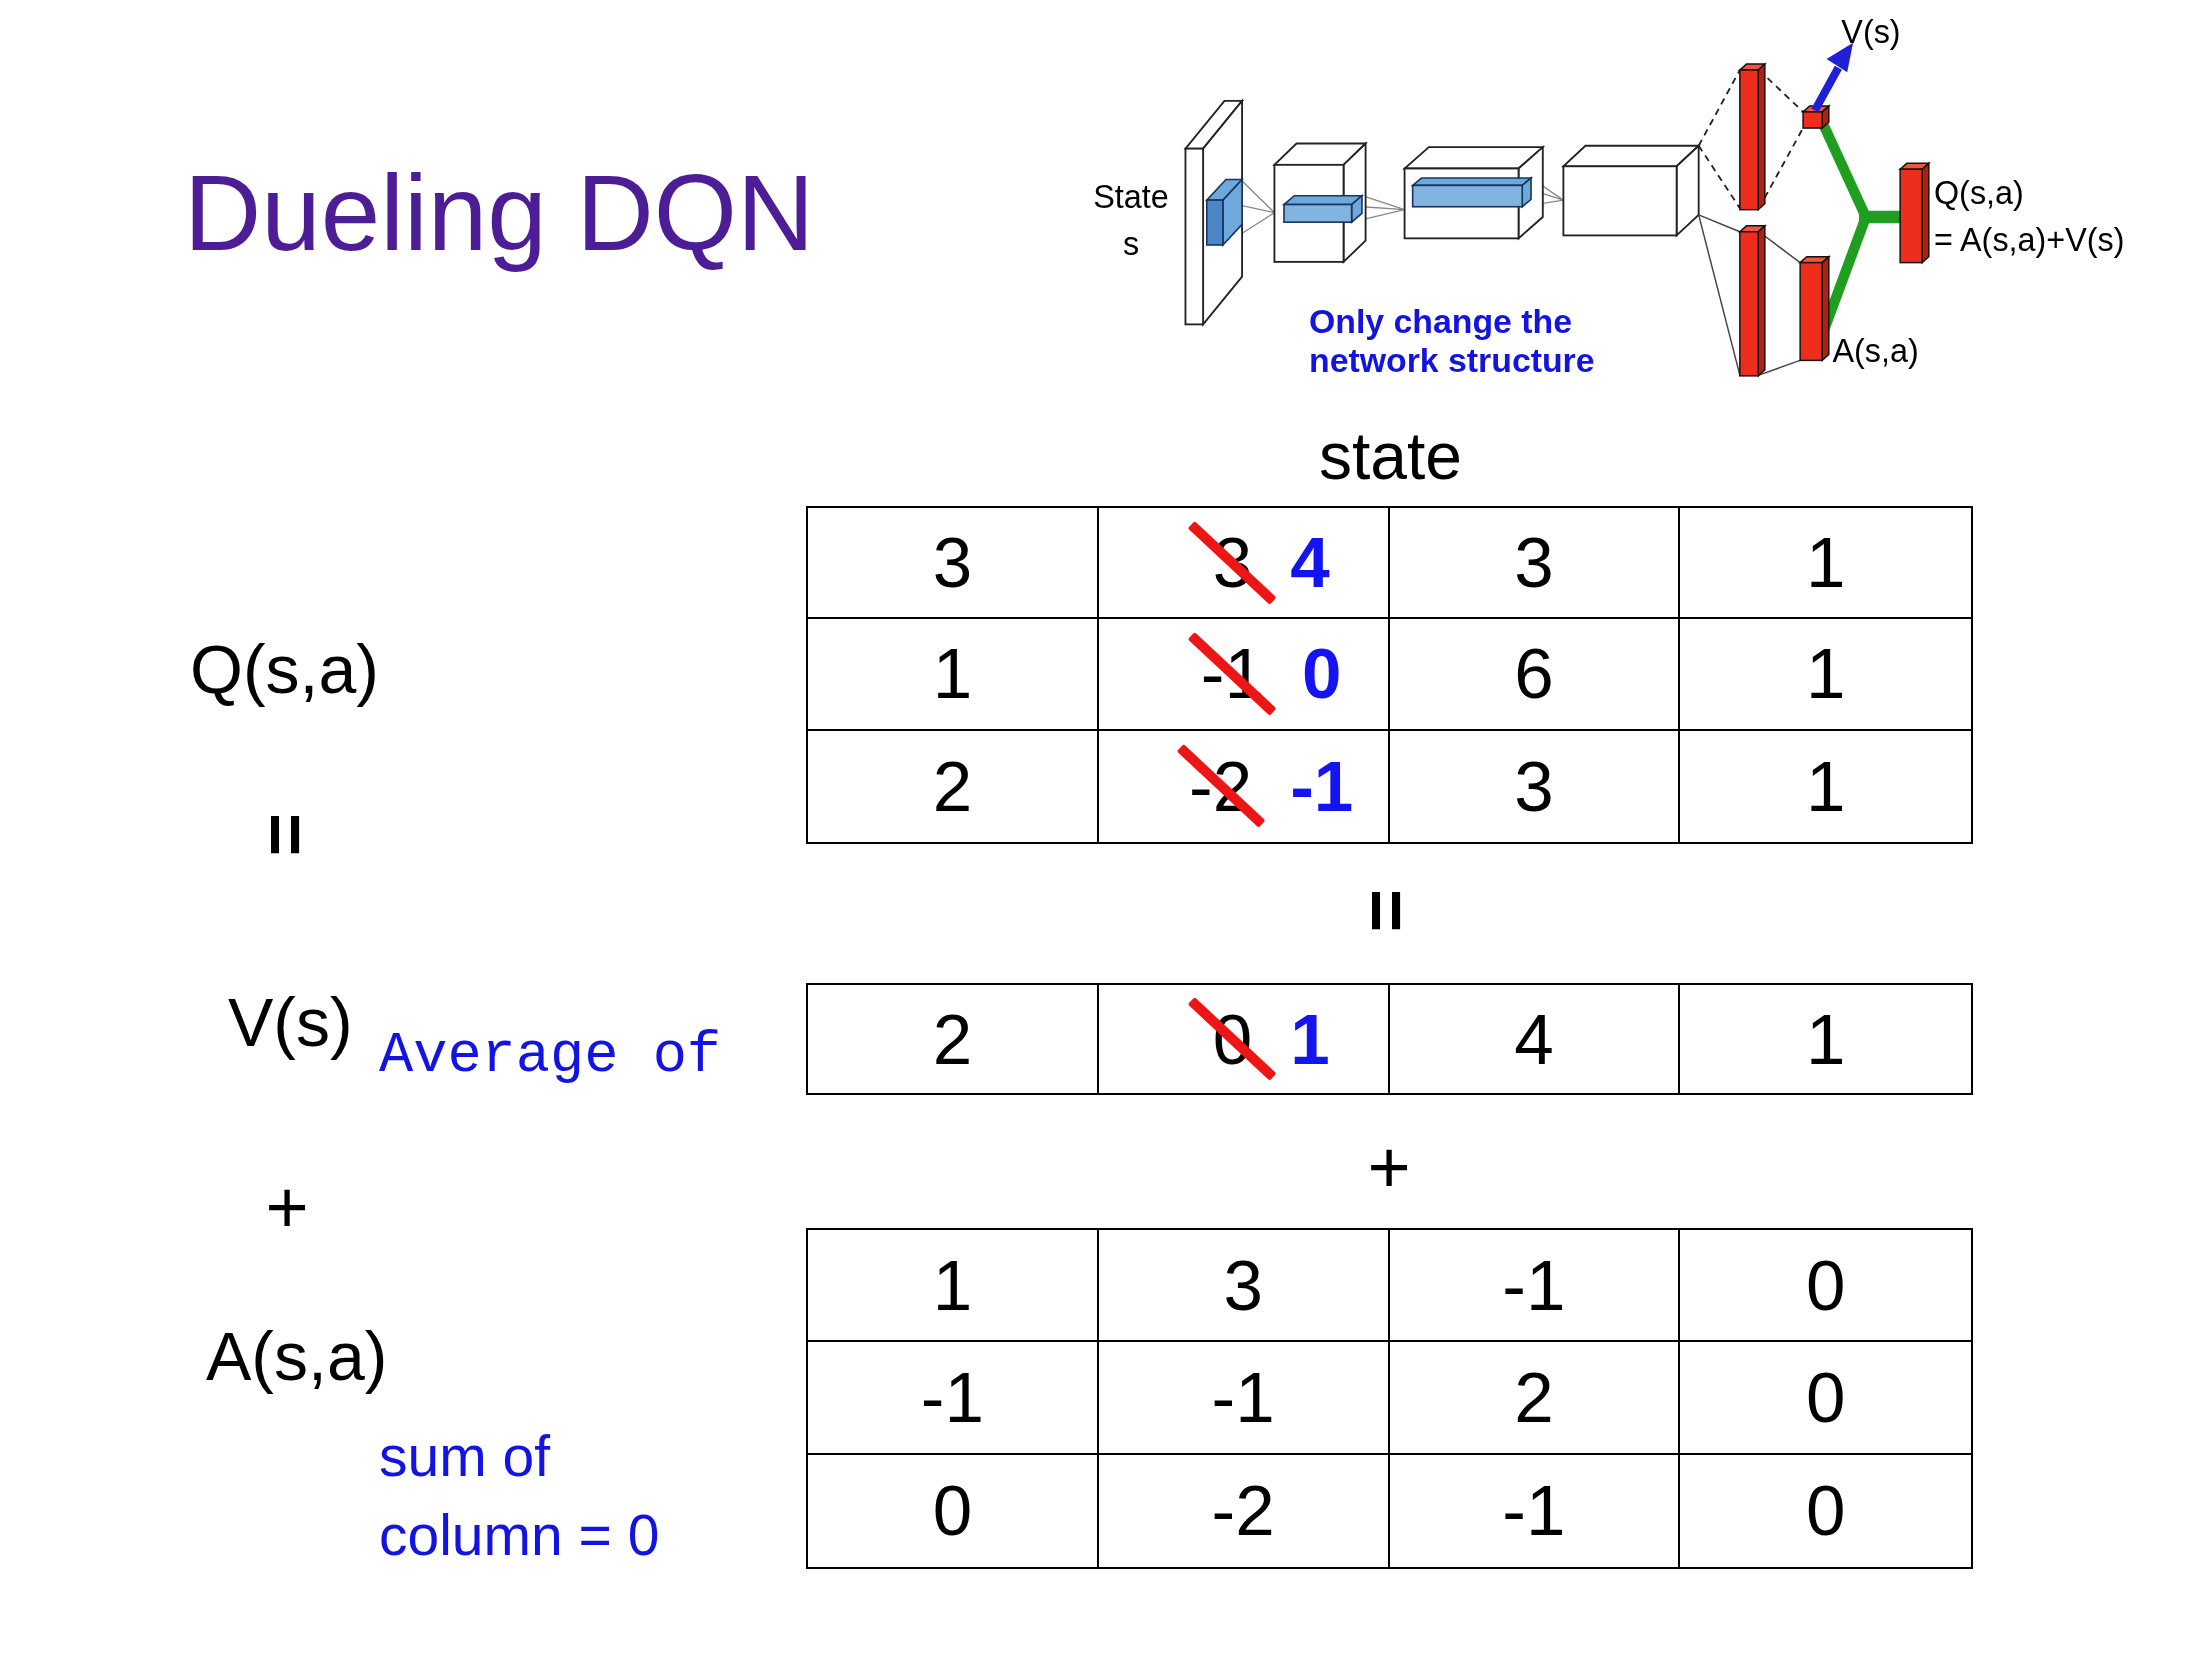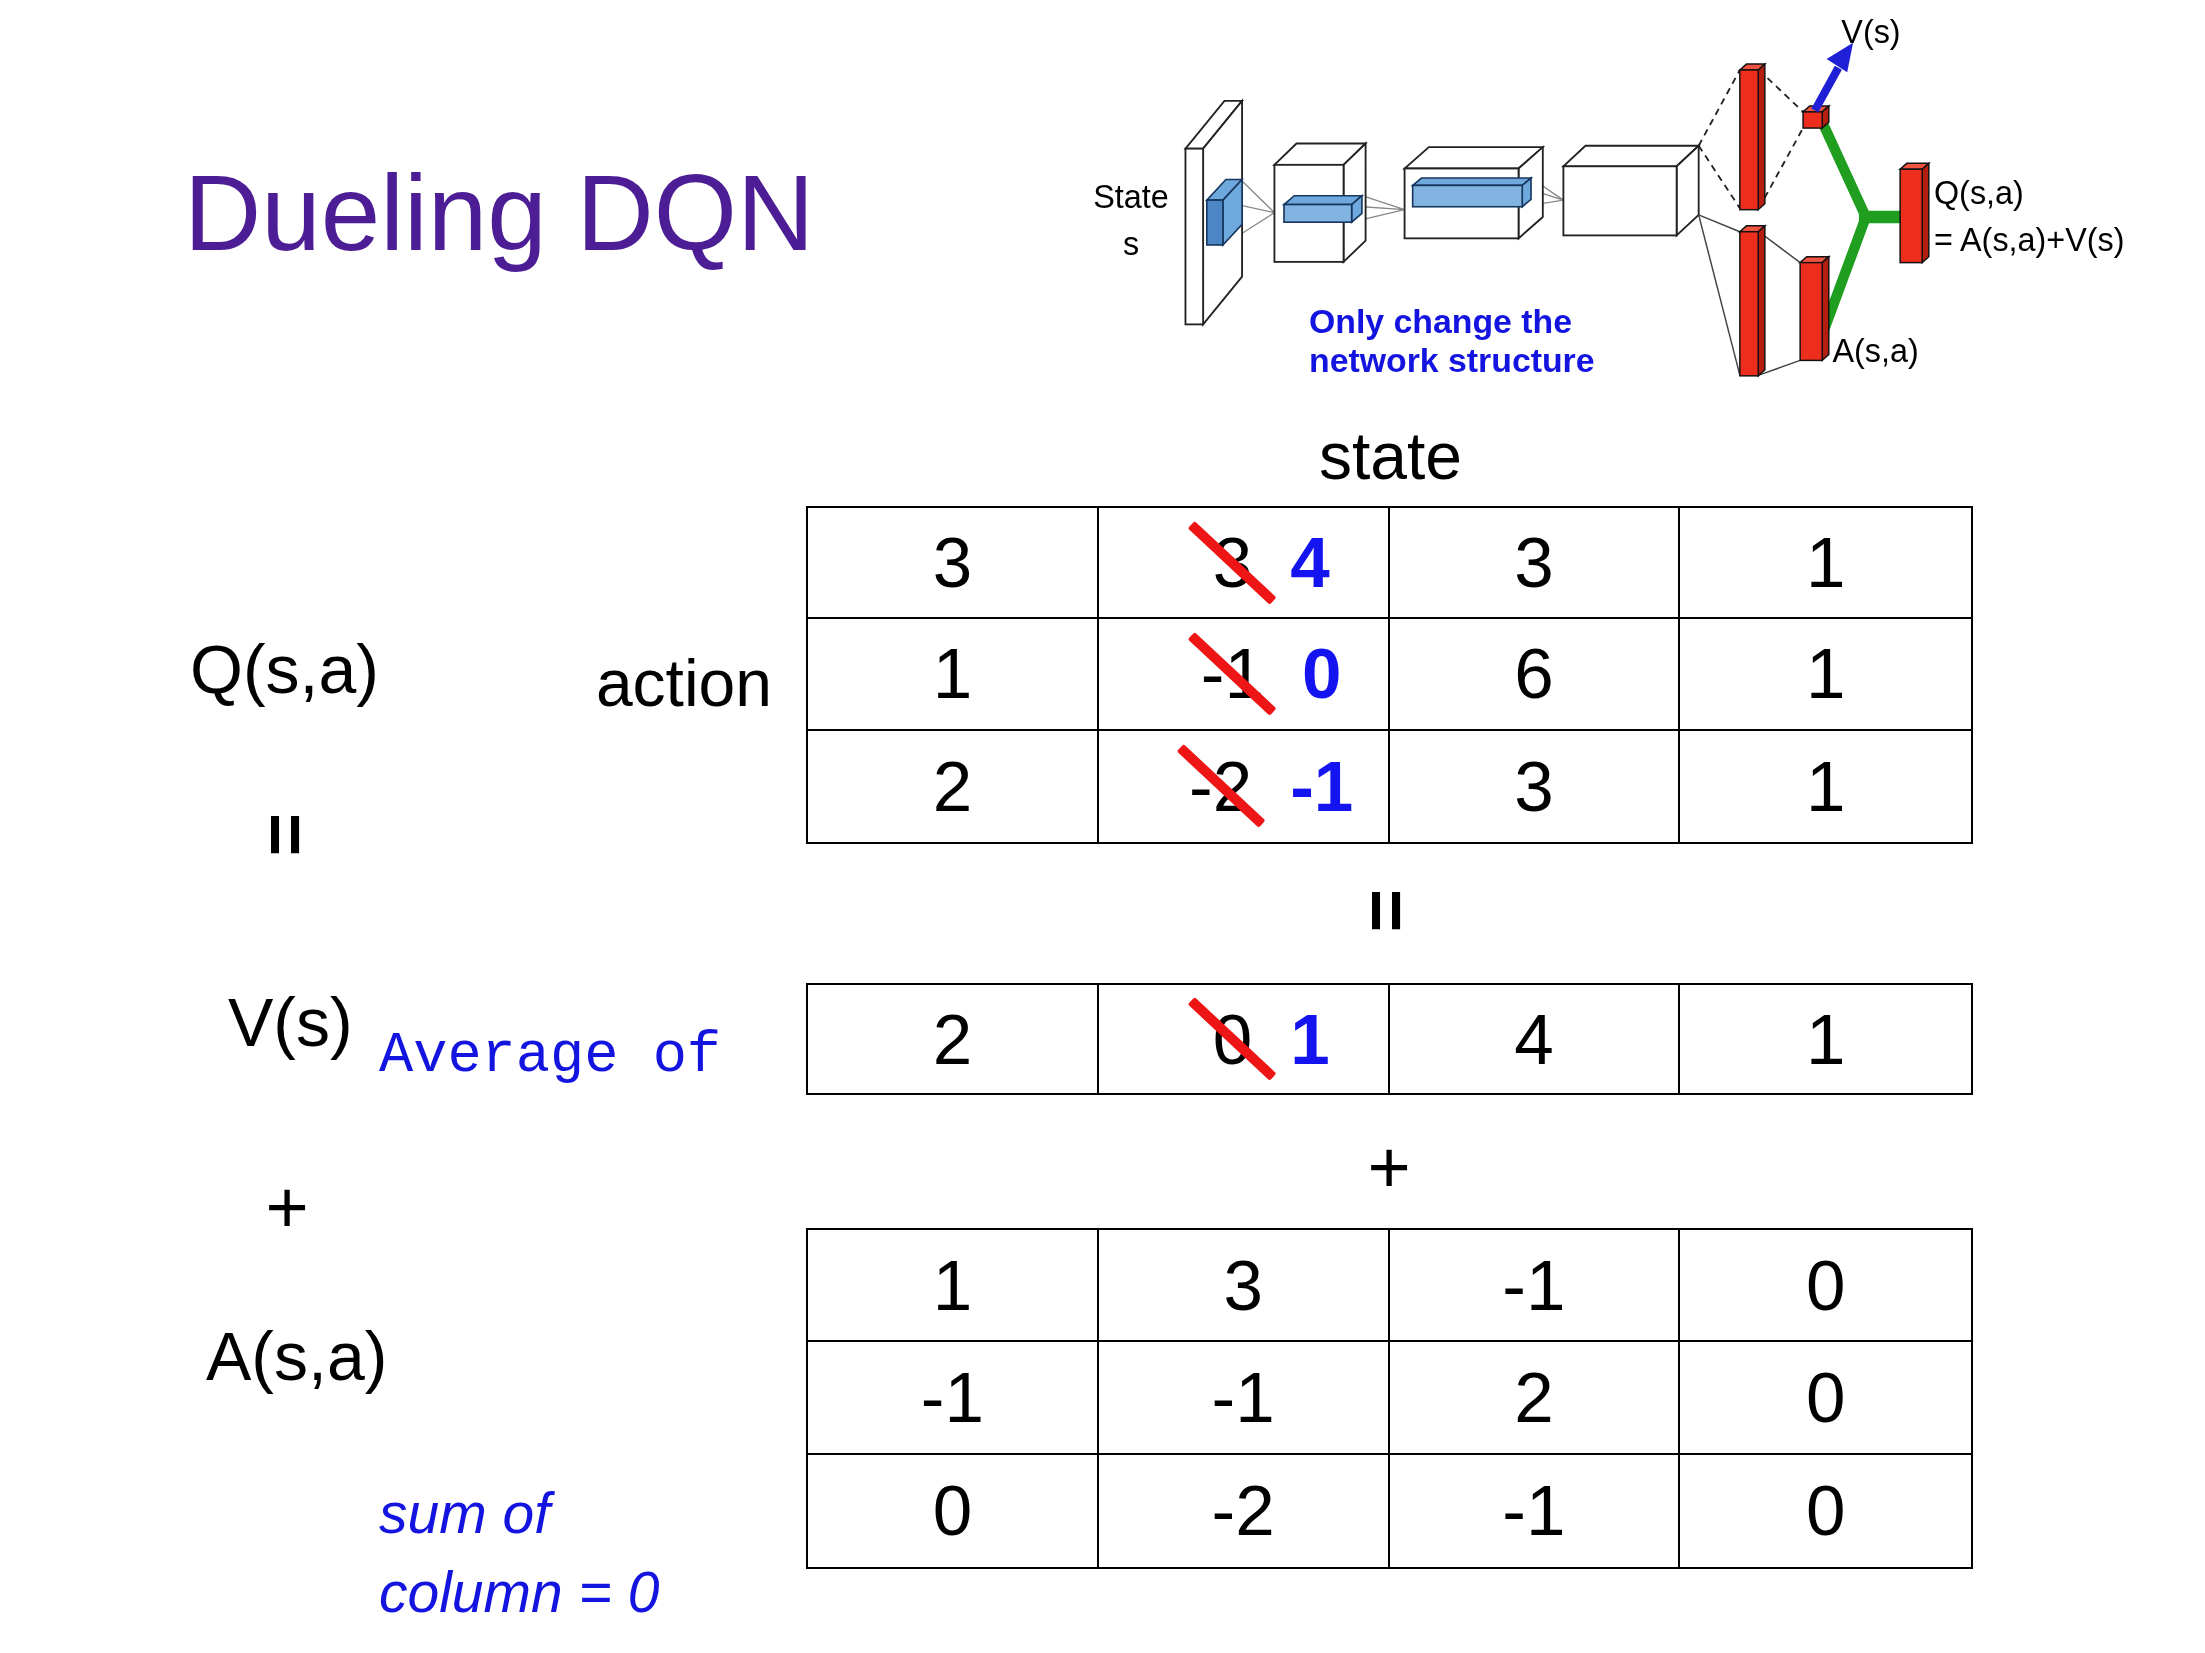--- a/index.html
+++ b/index.html
@@ -25,21 +25,21 @@
   .eq-left{left:245px;top:794px;}
   .eq-mid{left:1346px;top:870px;}
 
   
   .state-label{left:806px;top:418px;width:1169px;text-align:center;font-size:66px;}
   .action-label{left:478px;top:645px;width:294px;text-align:right;font-size:66px;}
 
   
   .bluenote{color:#1414e0;font-size:57px;line-height:1.38;font-weight:400;}
   .avg-note{left:379px;top:1017px;font-family:Liberation Mono, monospace;}
-  .sum-note{left:379px;top:1474px;font-style:italic;}
+  .sum-note{left:379px;top:1417px;}
 
   
   .tbl{position:absolute;border:2.9px solid #000;display:grid;grid-auto-rows:1fr;background:#fff;}
   .q-table{left:806px;top:506px;width:1163px;height:334px;}
   .v-table{left:806px;top:983px;width:1163px;height:108px;}
   .a-table{left:806px;top:1228px;width:1163px;height:337px;}
   .trow{display:grid;grid-template-columns:repeat(4,1fr);border-bottom:2.9px solid #000;}
   .trow:last-child{border-bottom:none;}
   .cell{border-right:2.9px solid #000;display:flex;align-items:center;justify-content:center;
         font-size:71px;position:relative;overflow:visible;}
@@ -180,21 +180,20 @@
 
   <div class="abs bluenote avg-note">
     <div>Average of</div>
   </div>
   <div class="abs bluenote sum-note">
     <div>sum of</div>
     <div>column = 0</div>
   </div>
 
   <div class="abs state-label">state</div>
-  <div class="abs action-label">action</div>
   <div class="abs roteq eq-mid">=</div>
   <div class="abs plus plus-mid">+</div>
 
   <div id="q-table" class="tbl q-table">
       <div class="trow">
         <div class="cell">
           <span>3</span>
         </div>
         <div class="cell">
           <span class="pair">

